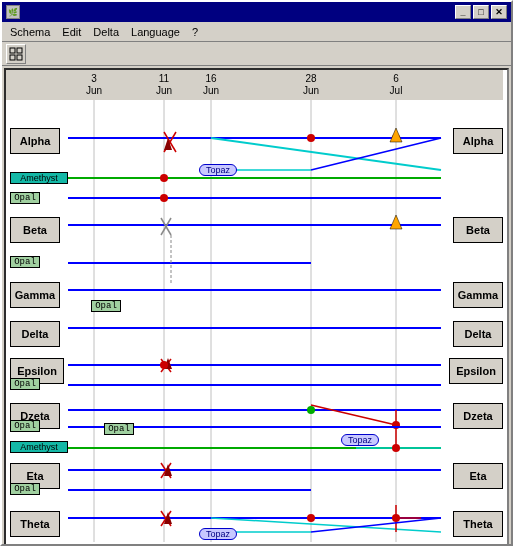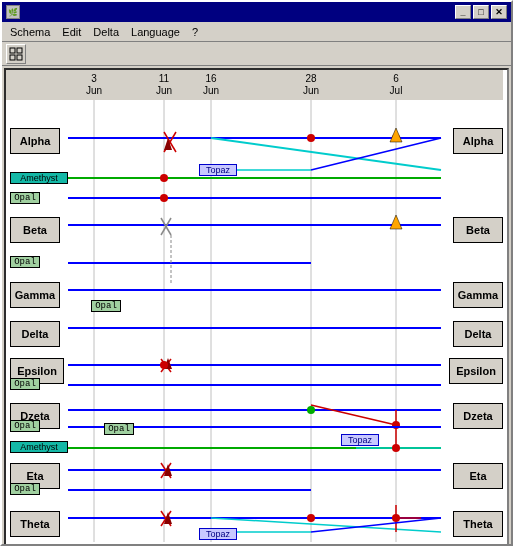--- a/index.html
+++ b/index.html
@@ -117,21 +117,21 @@
       border: 1px solid #000;
       padding: 0px 2px;
       font-size: 9px;
       display: flex;
       align-items: center;
       justify-content: center;
       height: 12px;
     }
     .tag-opal { background: #a0d0a0; font-family: Liberation Mono, monospace; }
     .tag-amethyst { background: #14b8a6; }
-    .tag-topaz { background: #e0e0ff; border-color: #4040ff; color: #000080; }
+    .tag-topaz { background: #e0e0ff; border-color: #4040ff; color: #000080; border-radius: 6px; }
     
     
     svg.chart-svg {
       position: absolute;
       top: 0; left: 0;
       width: 100%;
       height: 100%;
       pointer-events: none;
     }
     

